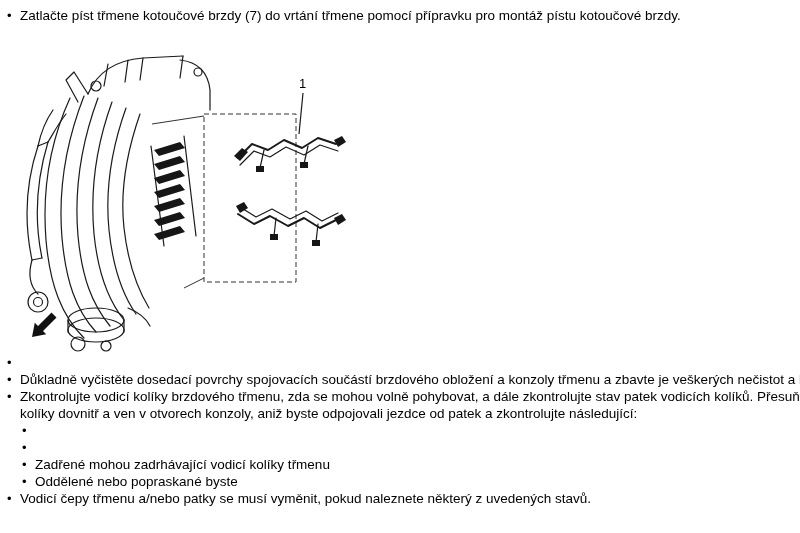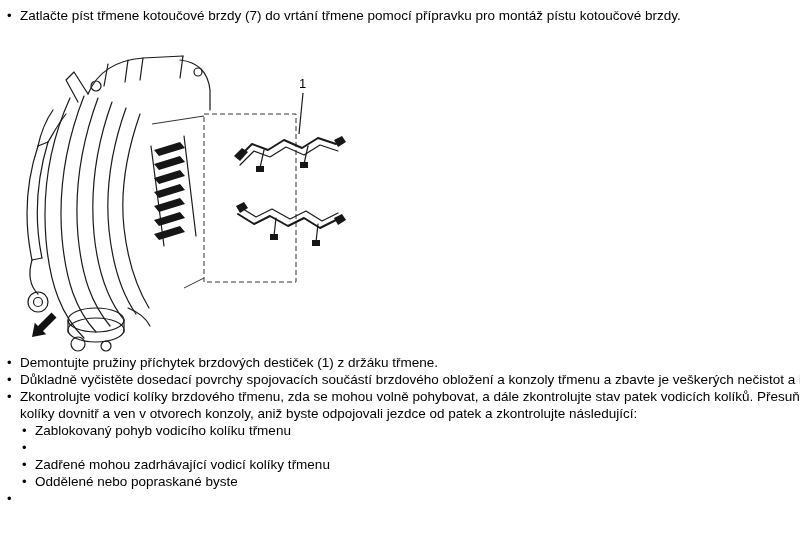--- a/index.html
+++ b/index.html
@@ -136,47 +136,46 @@
         <text x="291" y="38" font-size="13" fill="#000000">1</text>
       </g>
 
       <polygon points="24,287 38.2,284.2 35,281 48.5,267.5 43.5,262.5 30,276 26.8,272.8" fill="#111111" stroke="none"></polygon>
     </svg>
   </figure>
 
   <div id="bottom-list" class="list">
       <div class="bullet-line">
         <span class="marker">•</span>
-        <span class="text">Demontujte pružiny příchytek brzdových destiček (1) z držáku třmene.</span>
       </div>
       <div class="bullet-line">
         <span class="marker">•</span>
         <span class="text">Důkladně vyčistěte dosedací povrchy spojovacích součástí brzdového obložení a konzoly třmenu a zbavte je veškerých nečistot a k</span>
       </div>
       <div class="bullet-line">
         <span class="marker">•</span>
         <span class="text">Zkontrolujte vodicí kolíky brzdového třmenu, zda se mohou volně pohybovat, a dále zkontrolujte stav patek vodicích kolíků. Přesuňt</span>
       </div>
       <div class="bullet-line">
         <span class="marker"></span>
         <span class="text">kolíky dovnitř a ven v otvorech konzoly, aniž byste odpojovali jezdce od patek a zkontrolujte následující:</span>
       </div>
       <div class="bullet-line indent">
         <span class="marker">•</span>
-        <span class="text">Zablokovaný pohyb vodicího kolíku třmenu</span>
       </div>
       <div class="bullet-line indent">
         <span class="marker">•</span>
       </div>
       <div class="bullet-line indent">
         <span class="marker">•</span>
         <span class="text">Zadřené mohou zadrhávající vodicí kolíky třmenu</span>
       </div>
       <div class="bullet-line indent">
         <span class="marker">•</span>
         <span class="text">Oddělené nebo popraskané byste</span>
       </div>
       <div class="bullet-line">
         <span class="marker">•</span>
+        <span class="text">Vodicí čepy třmenu a/nebo patky se musí vyměnit, pokud naleznete některý z uvedených stavů.</span>
       </div>
     </div>
 
 </div>
 
 </body></html>

